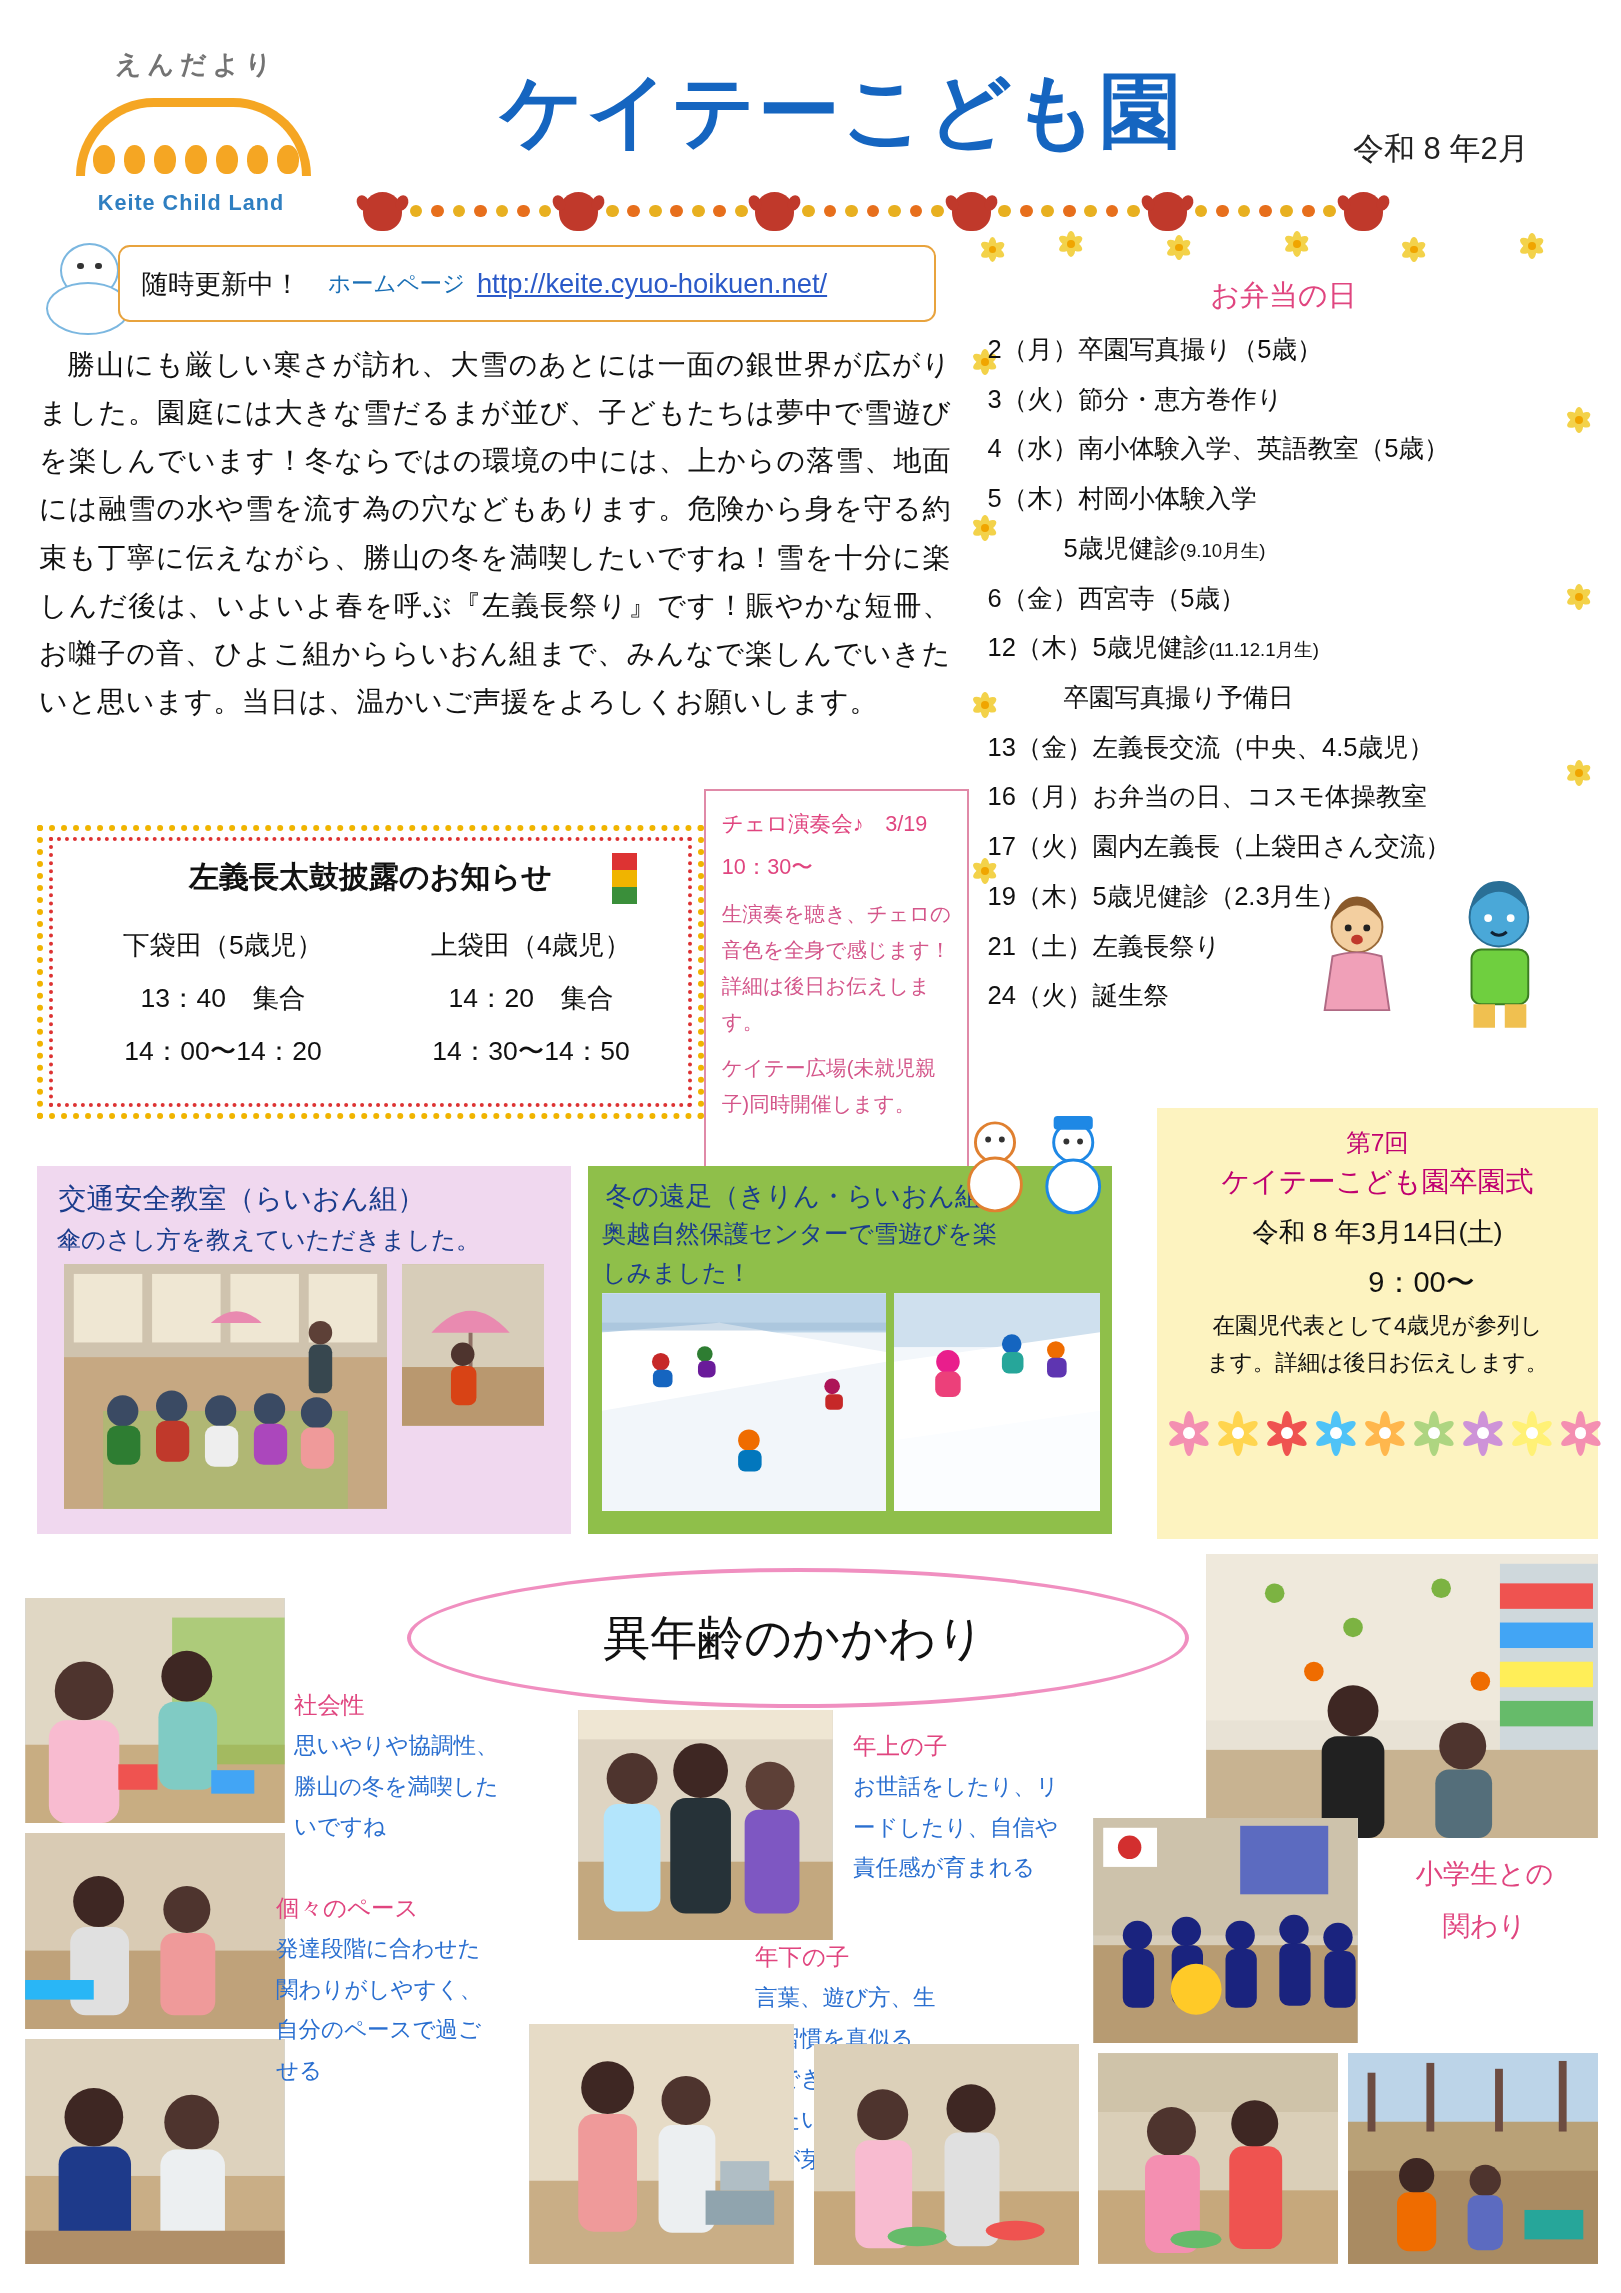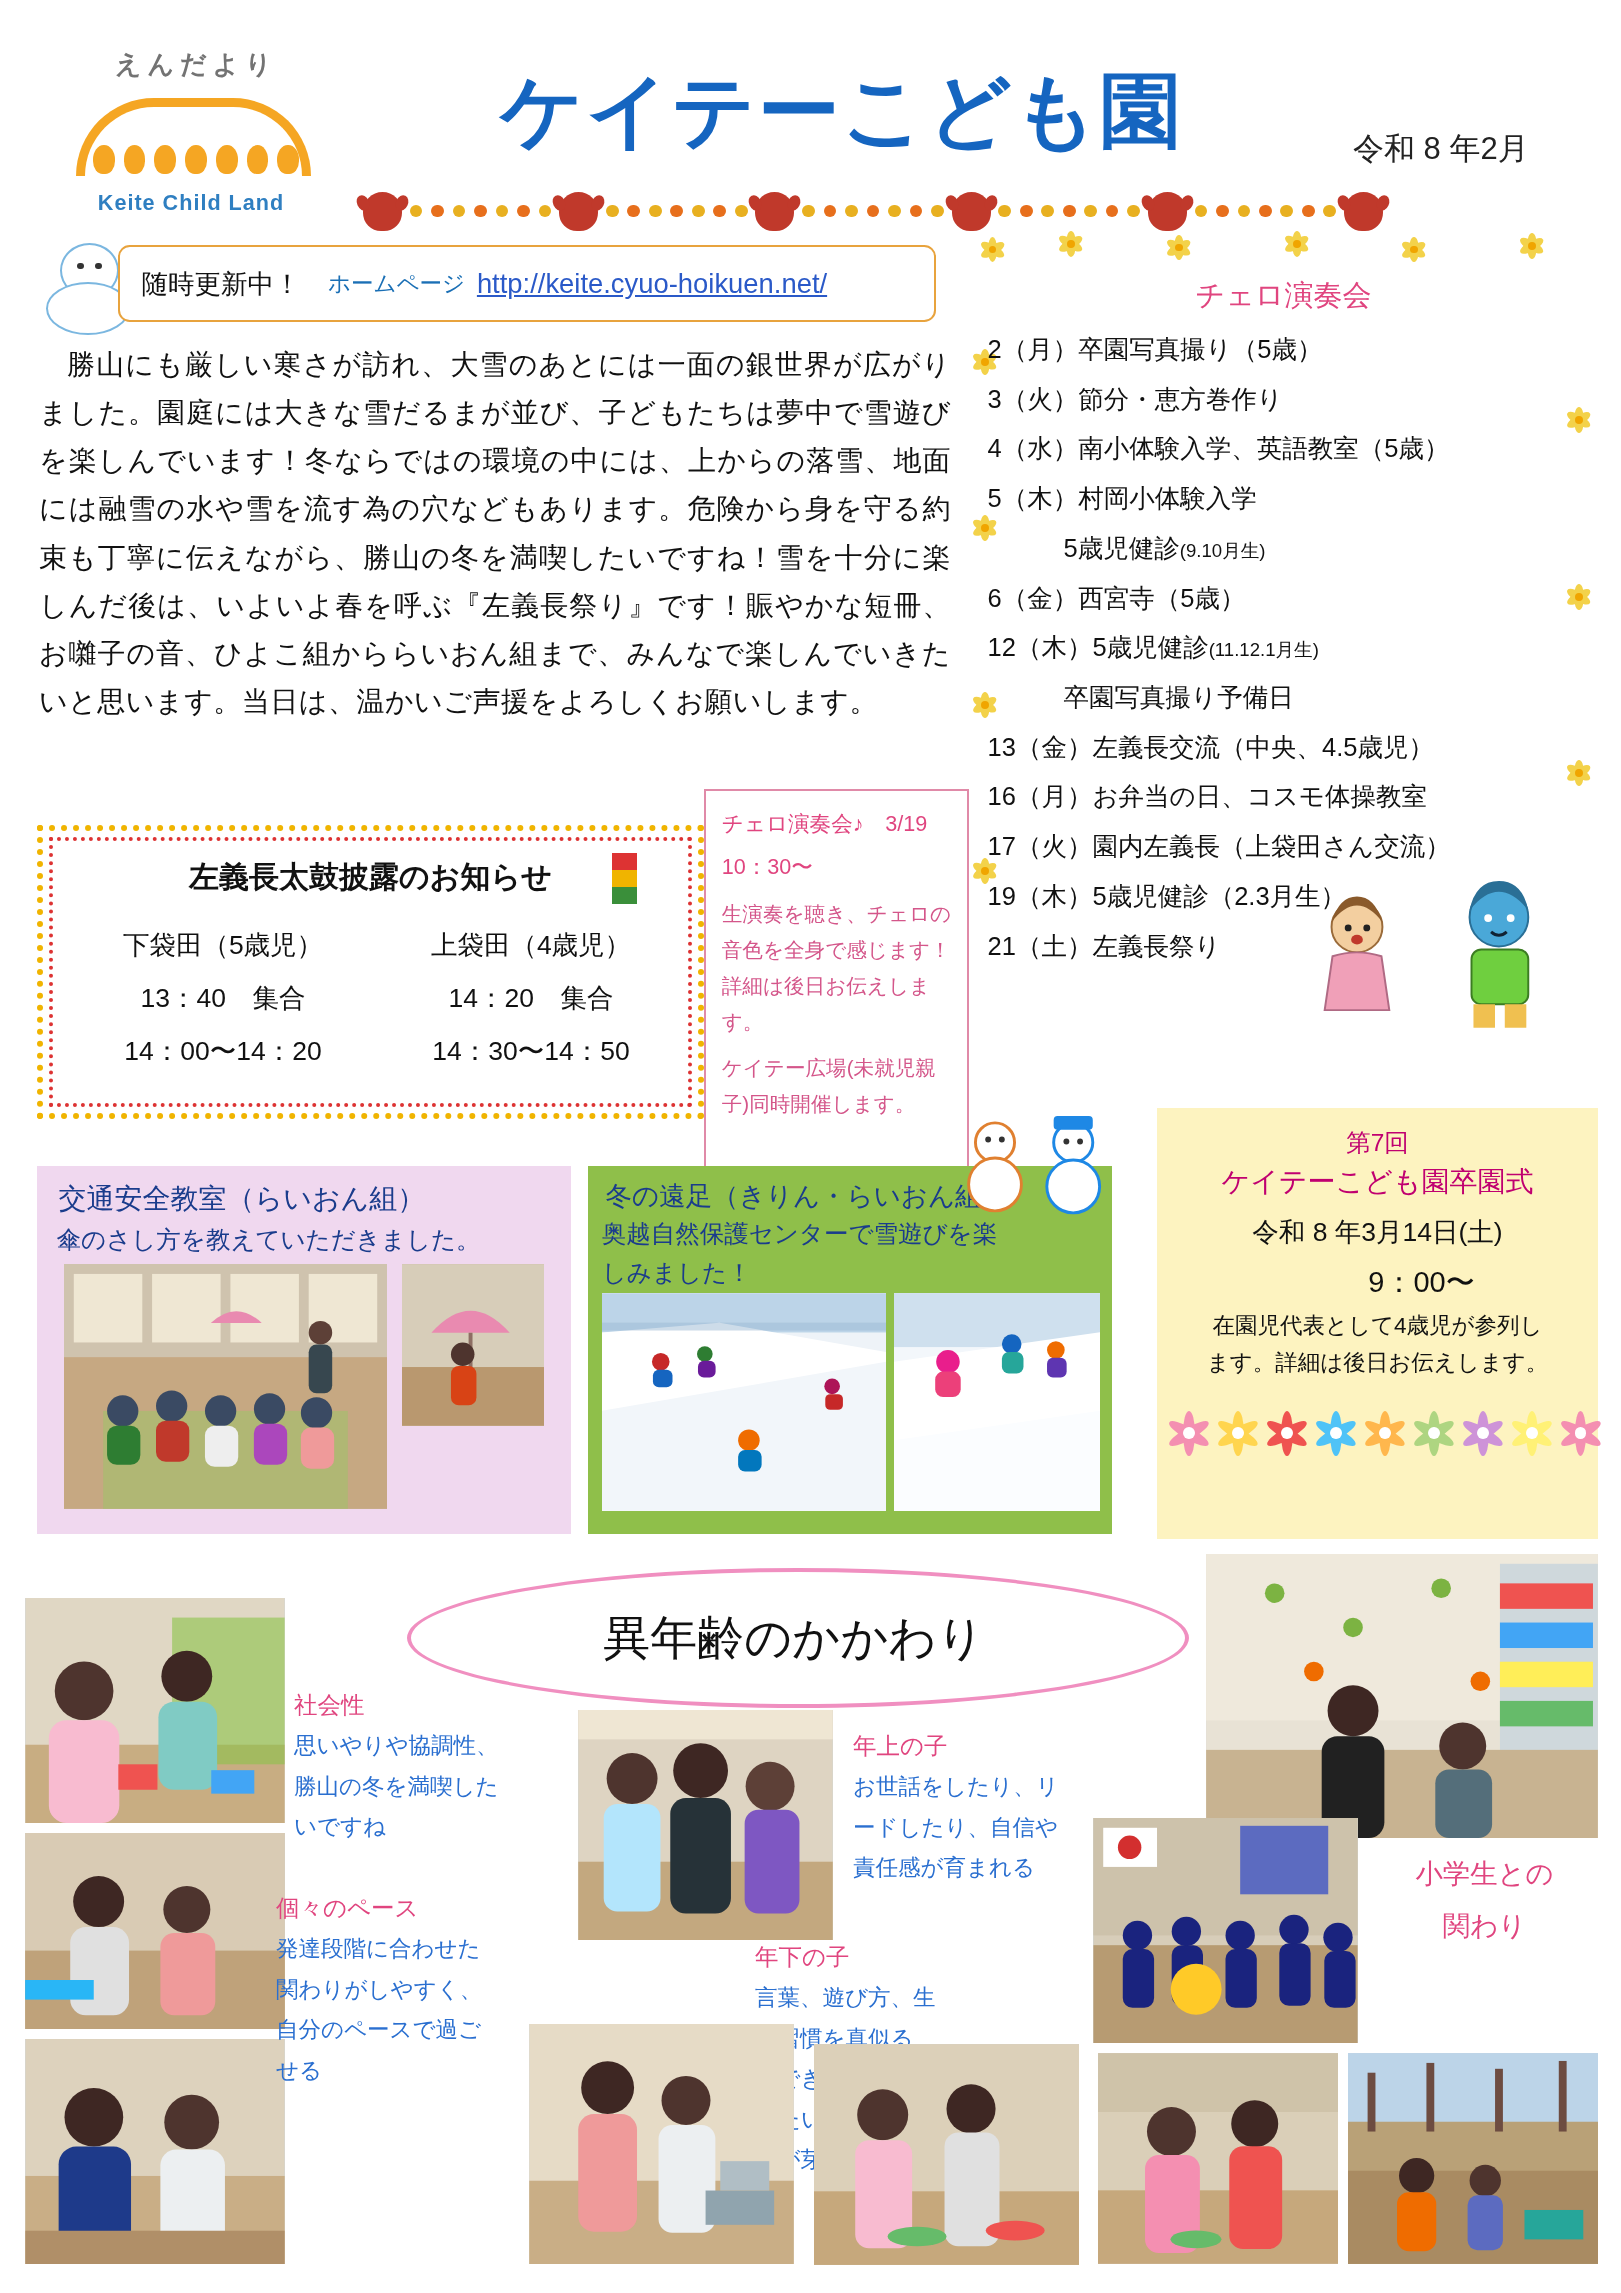--- a/index.html
+++ b/index.html
@@ -344,35 +344,36 @@
       <i></i>
       <b></b>
     </div>
   <div class="flowerdeco" style="left:596px;top:529px;">
       <i></i>
       <i></i>
       <i></i>
       <b></b>
     </div>
 
-  <div class="ttl">チェロ演奏会</div>
+  <div class="ttl">お弁当の日</div>
   <ul>
     <li><span>2（月）卒園写真撮り（5歳）</span></li>
     <li><span>3（火）節分・恵方巻作り</span></li>
     <li><span>4（水）南小体験入学、英語教室（5歳）</span></li>
     <li><span>5（木）村岡小体験入学</span></li>
     <li class="ind"><span>5歳児健診</span><span class="sm">(9.10月生)</span></li>
     <li><span>6（金）西宮寺（5歳）</span></li>
     <li><span>12（木）5歳児健診</span><span class="sm">(11.12.1月生)</span></li>
     <li class="ind"><span>卒園写真撮り予備日</span></li>
     <li><span>13（金）左義長交流（中央、4.5歳児）</span></li>
     <li><span>16（月）お弁当の日、コスモ体操教室</span></li>
     <li><span>17（火）園内左義長（上袋田さん交流）</span></li>
     <li><span>19（木）5歳児健診（2.3月生）</span></li>
     <li><span>21（土）左義長祭り</span></li>
+    <li><span>24（火）誕生祭</span></li>
   </ul>
 </div>
 
 <div class="pg" id="kids">
   <svg width="323" height="167" viewBox="0 0 330 170">
 
     <circle cx="95" cy="65" r="26" fill="#f3cfa0" stroke="#9a6b3a" stroke-width="2"></circle>
     <path d="M69 60 q26 -34 52 0 q-8 -26 -26 -26 q-18 0 -26 26z" fill="#8a5a2b"></path>
     <circle cx="86" cy="66" r="3.5" fill="#222"></circle>
       <circle cx="105" cy="66" r="3.5" fill="#222"></circle>

